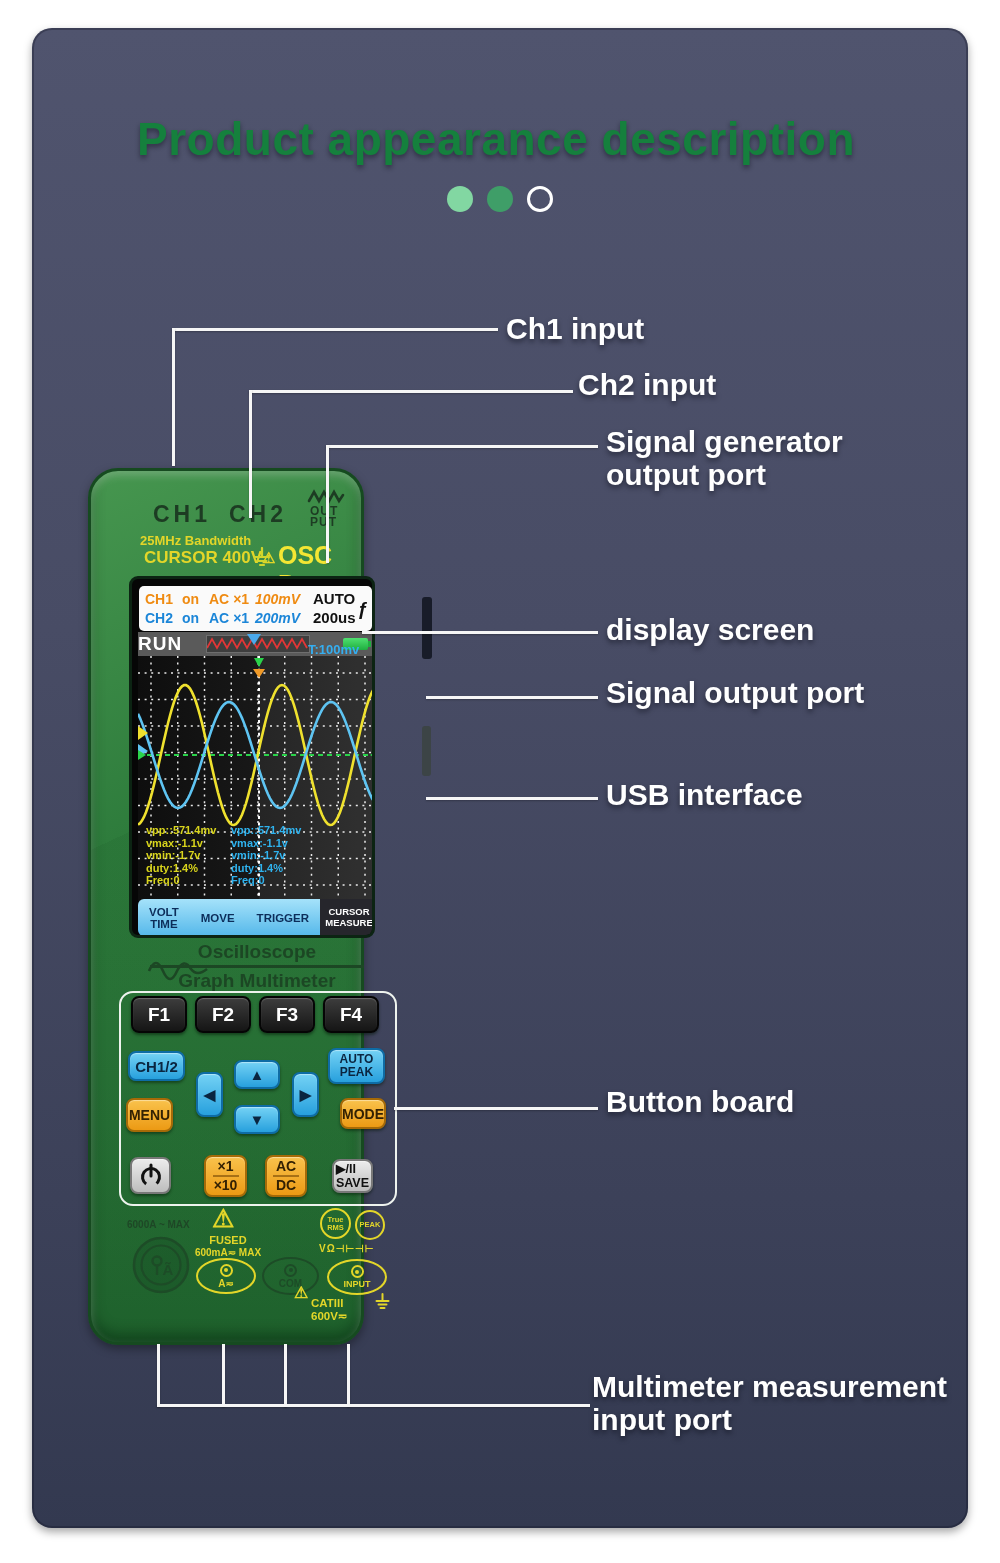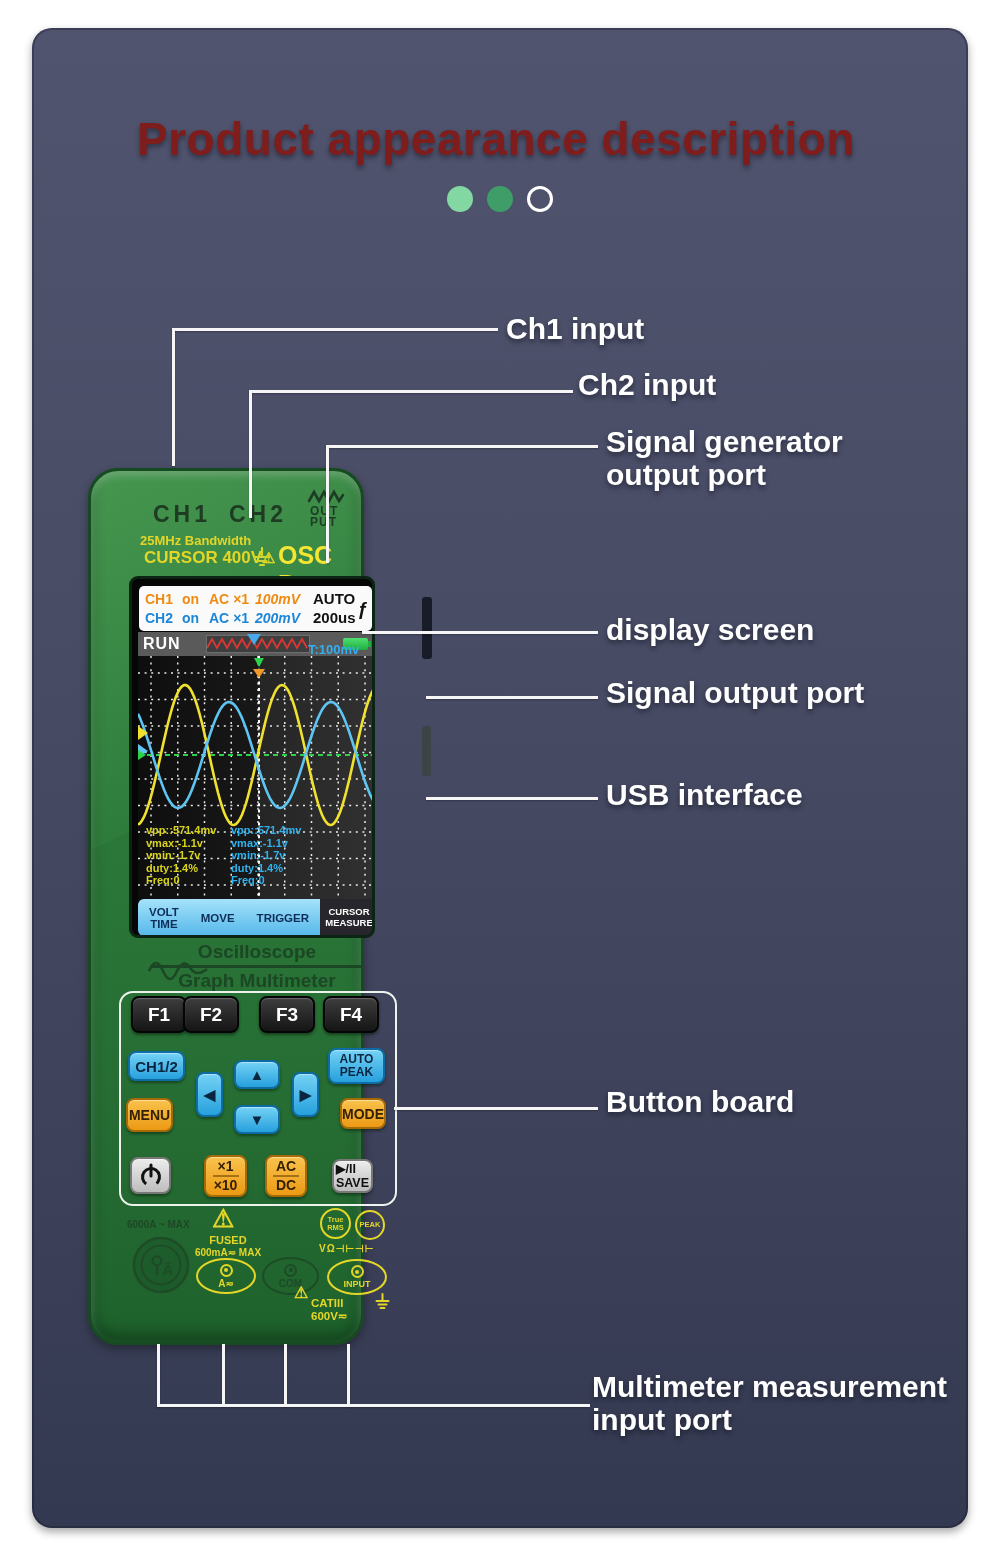--- a/index.html
+++ b/index.html
@@ -3,21 +3,21 @@
 <meta charset="utf-8">
 <style>
   html,body{margin:0;padding:0;background:#fff;}
   *{box-sizing:border-box;font-family:"Liberation Sans",sans-serif;}
   .stage{position:relative;width:1000px;height:1563px;background:#fff;overflow:hidden;}
 
   .card{position:absolute;left:32px;top:28px;width:936px;height:1500px;border-radius:20px;
         background:linear-gradient(180deg,#50546e 0%,#484c65 40%,#3c4159 78%,#333950 100%);
         box-shadow:0 4px 8px rgba(0,0,0,.35), inset 0 0 0 2px rgba(20,24,40,.35);z-index:0;}
 
-  .page-title{position:absolute;left:0;right:8px;top:112px;text-align:center;color:#7f1d1d;
+  .page-title{position:absolute;left:0;right:8px;top:112px;text-align:center;color:#15803d;
         font-size:46px;font-weight:bold;letter-spacing:.5px;z-index:4;
         text-shadow:0 3px 5px rgba(10,12,22,.45);}
   .dots{position:absolute;left:0;right:0;top:186px;display:flex;justify-content:center;gap:14px;z-index:4;}
   .dot{width:26px;height:26px;border-radius:50%;}
 
   
   .nub{position:absolute;border-radius:3px;z-index:1;}
   .device{position:absolute;left:88px;top:468px;width:276px;height:877px;border-radius:30px;z-index:2;
         background:linear-gradient(155deg,#46964f 0%,#2e7c3c 38%,#27703420 0),linear-gradient(180deg,#3f8f4b 0%,#2e7c3c 30%,#256c33 75%,#1d5f2b 100%);
         border:3px solid #164a20;
@@ -34,21 +34,21 @@
         border:3px solid #0c2413;border-radius:9px;overflow:hidden;}
   .osd-header{position:absolute;left:7px;top:7px;width:233px;height:45px;background:#fafafa;border-radius:5px;
         padding:3px 5px 0 6px;font-weight:bold;font-size:14px;}
   .osd-row{display:flex;align-items:center;height:19px;gap:0;}
   .osd-row .c1{width:37px;} .osd-row .c2{width:27px;} .osd-row .c3{width:46px;} .osd-row .c4{width:58px;font-style:italic;}
   .osd-row .c5{font-size:15px;color:#111;}
   .orange{color:#ef8b12;} .blue{color:#1c86d8;}
   .trig-glyph{position:absolute;right:4px;top:12px;font-size:19px;color:#111;font-weight:bold;}
   .run-bar{position:absolute;left:6px;top:53px;width:240px;height:24px;background:rgba(98,98,98,.92);
         display:flex;align-items:center;}
-  .run-txt{color:#fff;font-weight:bold;font-size:16px;margin-left:5px;letter-spacing:1px;}
+  .run-txt{color:#fff;font-weight:bold;font-size:19px;letter-spacing:1px;}
   .mini-wave{position:absolute;left:68px;top:3px;width:104px;height:18px;background:#3e3e3e;border:1px solid #6e6e6e;}
   .battery{position:absolute;left:205px;top:6px;width:25px;height:12px;border-radius:2px;
         background:linear-gradient(#4fe070,#1fae3f);}
   .battery:after{content:"";position:absolute;right:-3px;top:3px;width:3px;height:6px;background:#1fae3f;}
   .trig-marker{position:absolute;left:109px;top:2px;width:0;height:0;border-left:7px solid transparent;
         border-right:7px solid transparent;border-top:11px solid #4aa9ec;}
   .t-label{position:absolute;left:176px;top:63px;color:#35aef0;font-weight:bold;font-size:13px;z-index:3;}
   .wave-wrap{position:absolute;left:6px;top:77px;width:240px;height:245px;
         background:linear-gradient(90deg,#0e0e0e 0%,#181818 50%,#242424 100%);}
   .meas{position:absolute;top:245px;font-size:11px;font-weight:bold;line-height:12.6px;z-index:3;}
@@ -241,21 +241,21 @@
     </svg>
     <div class="brand">
       <div class="b1">Oscilloscope</div>
       <div class="rule"></div>
       <div class="b2">Graph Multimeter</div>
     </div>
 
     <div class="keypad-box"></div>
 
     <div class="btn btn-black" style="left:40px;top:525px;width:56px;height:37px;">F1</div>
-    <div class="btn btn-black" style="left:92px;top:525px;width:56px;height:37px;">F2</div>
+    <div class="btn btn-black" style="left:104px;top:525px;width:56px;height:37px;">F2</div>
     <div class="btn btn-black" style="left:168px;top:525px;width:56px;height:37px;">F3</div>
     <div class="btn btn-black" style="left:232px;top:525px;width:56px;height:37px;">F4</div>
 
     <div class="btn btn-blue" style="left:37px;top:580px;width:57px;height:30px;font-size:15px;">CH1/2</div>
     <div class="btn btn-blue pre" style="left:237px;top:577px;width:57px;height:36px;font-size:12px;line-height:13px;text-align:center;">AUTO
 PEAK</div>
 
     <div class="btn btn-blue" style="left:143px;top:589px;width:46px;height:29px;">
         <span class="arrow-glyph">▲</span>
       </div>

